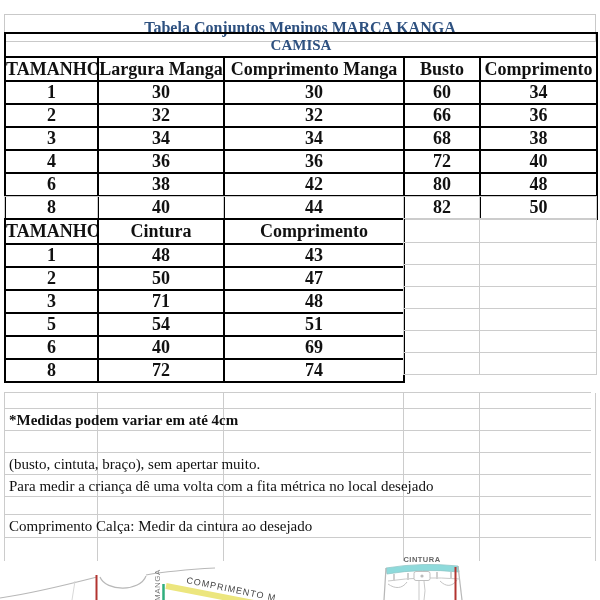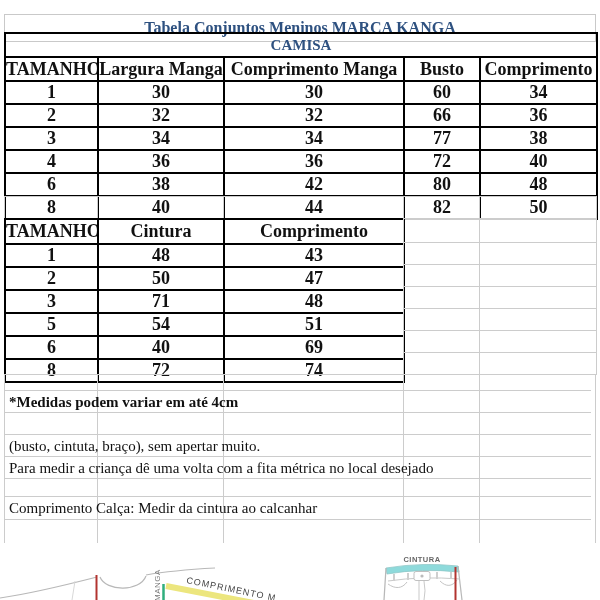--- a/index.html
+++ b/index.html
@@ -24,21 +24,21 @@
 
   
   .fainttbl td{border:1px solid #ccc;padding:0;}
   .gap-row{position:absolute;left:0;top:192px;width:592px;}
   .gap-row td{height:22px;}
   .right-grid{position:absolute;left:399px;top:214px;width:193px;}
   .right-grid td{height:21px;}
   .right-grid .hd td{height:23px;}
 
   
-  .lower{position:absolute;left:0;top:370px;width:587px;height:168px;border-top:1px solid #ccc;}
+  .lower{position:absolute;left:0;top:388px;width:587px;height:168px;border-top:1px solid #ccc;}
   .lower .vline{position:absolute;top:0;bottom:0;width:1px;background:#ccc;z-index:0;}
   .lrow{position:relative;border-bottom:1px solid #ccc;z-index:1;box-sizing:border-box;
     font-size:15px;padding-left:5px;white-space:nowrap;}
   .bold{font-weight:bold;}
 
   
   .diagrams{position:absolute;left:0;top:546px;}
   svg text{font-family:"Liberation Sans", sans-serif;}
 </style>
 </head>
@@ -78,21 +78,21 @@
       <td>2</td>
       <td>32</td>
       <td>32</td>
       <td>66</td>
       <td>36</td>
     </tr>
     <tr class="data">
       <td>3</td>
       <td>34</td>
       <td>34</td>
-      <td>77</td>
+      <td>68</td>
       <td>38</td>
     </tr>
     <tr class="data">
       <td>4</td>
       <td>36</td>
       <td>36</td>
       <td>72</td>
       <td>40</td>
     </tr>
     <tr class="data">
@@ -219,21 +219,21 @@
     <div class="vline" style="left:219px"></div>
     <div class="vline" style="left:399px"></div>
     <div class="vline" style="left:475px"></div>
     <div class="vline" style="left:591px"></div>
     <div class="lrow" style="height:16px"></div>
     <div class="lrow bold" style="height:22px;line-height:22px">*Medidas podem variar em até 4cm</div>
     <div class="lrow" style="height:22px"></div>
     <div class="lrow" style="height:22px;line-height:22px">(busto, cintuta, braço), sem apertar muito.</div>
     <div class="lrow" style="height:22px;line-height:22px">Para medir a criança dê uma volta com a fita métrica no local desejado</div>
     <div class="lrow" style="height:18px"></div>
-    <div class="lrow" style="height:23px;line-height:23px">Comprimento Calça: Medir da cintura ao calcanhar</div>
+    <div class="lrow" style="height:23px;line-height:23px">Comprimento Calça: Medir da cintura ao desejado</div>
   </div>
 </div>
 
 <svg class="diagrams" width="600" height="54" viewBox="0 546 600 54">
   <g fill="none">
     <path d="M0,598 C28,594 62,586 97,577" stroke="#b8b8b8" stroke-width="1.2"></path>
     <path d="M75,581 L72,600" stroke="#d8d8d8" stroke-width="1"></path>
     <path d="M100,577 C106,592 140,592 146,576" stroke="#b8b8b8" stroke-width="1.2"></path>
     <path d="M146,575 C168,571 196,569 215,568" stroke="#b8b8b8" stroke-width="1.2"></path>
     <line x1="96.5" y1="575" x2="96.5" y2="600" stroke="#b23430" stroke-width="2"></line>

